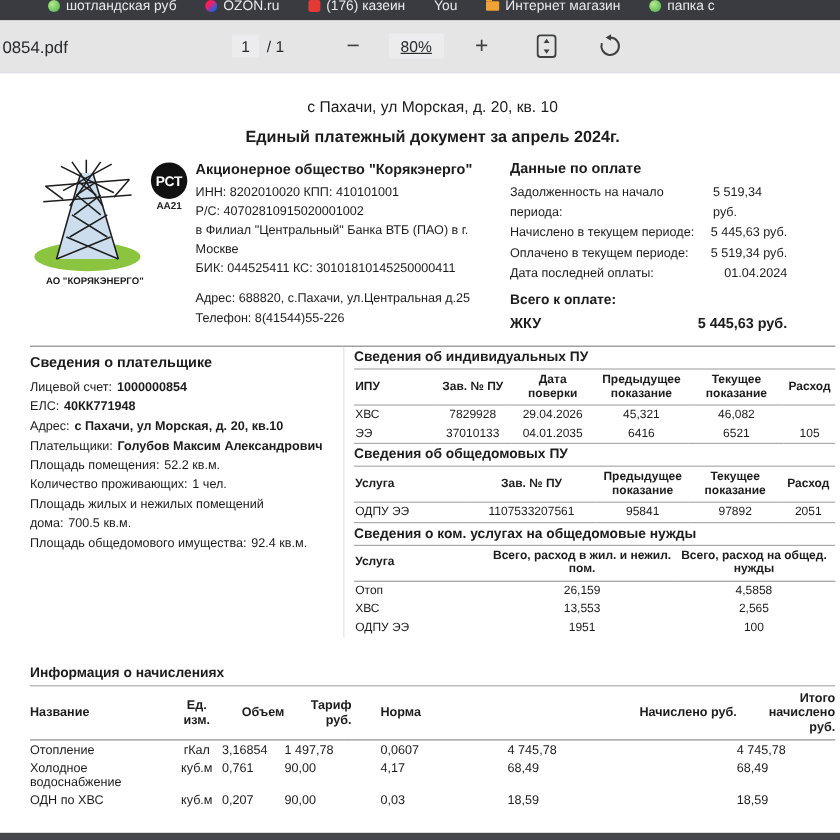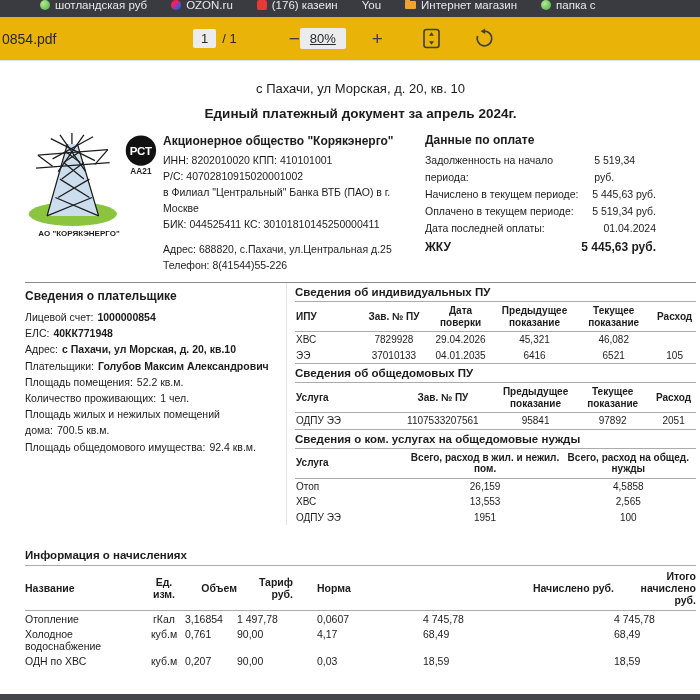--- a/index.html
+++ b/index.html
@@ -9,28 +9,28 @@
     padding-left:40px;gap:24px;overflow:hidden;}
   .bm-item{display:flex;align-items:center;height:24px;margin-top:-6px;color:#e9e9ea;
     font-size:11.5px;white-space:nowrap;cursor:pointer;}
   .bm-icon{display:inline-block;width:10px;height:10px;border-radius:50%;margin-right:5px;flex:none;}
   .ic-globe-green{background:radial-gradient(circle at 35% 35%,#b9e98c,#3fae49);}
   .ic-ozon{background:linear-gradient(135deg,#ff1a5e 35%,#0069ff 85%);}
   .ic-red-badge{background:#e53935;border-radius:2px;}
   .ic-folder{background:#f0a232;border-radius:1px;width:11px;height:8px;position:relative;}
   .ic-folder::before{content:"";position:absolute;top:-2px;left:0;width:5px;height:2px;background:#f0a232;border-radius:1px 1px 0 0;}
   
-  .toolbar{height:43px;background:#eab308;border-bottom:1px solid #dcdfe3;display:flex;
+  .toolbar{height:43px;background:#e5e5e5;border-bottom:1px solid #dcdfe3;display:flex;
     align-items:center;color:#27292c;position:relative;}
   .filename{font-size:14px;margin-left:2px;width:150px;white-space:nowrap;overflow:hidden;}
   .controls{display:flex;align-items:center;gap:0;position:absolute;left:193px;}
   .page-box{background:#ececee;border-radius:2px;padding:2px 8px;font-size:13px;}
   .page-total{font-size:13px;margin-left:6px;}
   .zoom-out{font-size:19px;margin-left:52px;cursor:pointer;color:#3f4042;}
-  .zoom-box{background:#ececee;border-radius:2px;padding:3px 10px;font-size:13px;text-decoration:underline;}
+  .zoom-box{background:#ececee;border-radius:2px;padding:3px 10px;font-size:13px;margin-left:24px;text-decoration:underline;}
   .zoom-in{font-size:19px;margin-left:26px;cursor:pointer;color:#3f4042;}
   .fit-btn{margin-left:40px;cursor:pointer;display:flex;align-items:center;}
   .rotate-btn{margin-left:34px;cursor:pointer;display:flex;align-items:center;}
   
   .page{height:633px;background:#fff;padding:16px 4px 0 25px;box-sizing:border-box;color:#1c1c1c;}
   .addr-line{text-align:center;font-size:13px;margin-top:4px;}
   .doc-title{text-align:center;font-size:13.5px;font-weight:bold;margin-top:10px;}
   .hdr{display:flex;margin-top:10px;}
   .logo-wrap{width:138px;flex:none;}
   .logo-caption{font-size:8px;font-weight:bold;width:108px;text-align:center;margin-top:-4px;}
@@ -197,20 +197,21 @@
           </div>
           <div class="kv-row">
             <span class="kv-label">Оплачено в текущем периоде:</span>
             <span class="kv-value">5 519,34 руб.</span>
           </div>
           <div class="kv-row">
             <span class="kv-label">Дата последней оплаты:</span>
             <span class="kv-value">01.04.2024</span>
           </div>
         </div>
+      <div class="pay-total-label">Всего к оплате:</div>
       <div class="pay-total-row">
         <span>ЖКУ</span>
         <span>5 445,63 руб.</span>
       </div>
     </div>
   </div>
 
   <div class="hr-strong"></div>
 
   <div class="cols">

